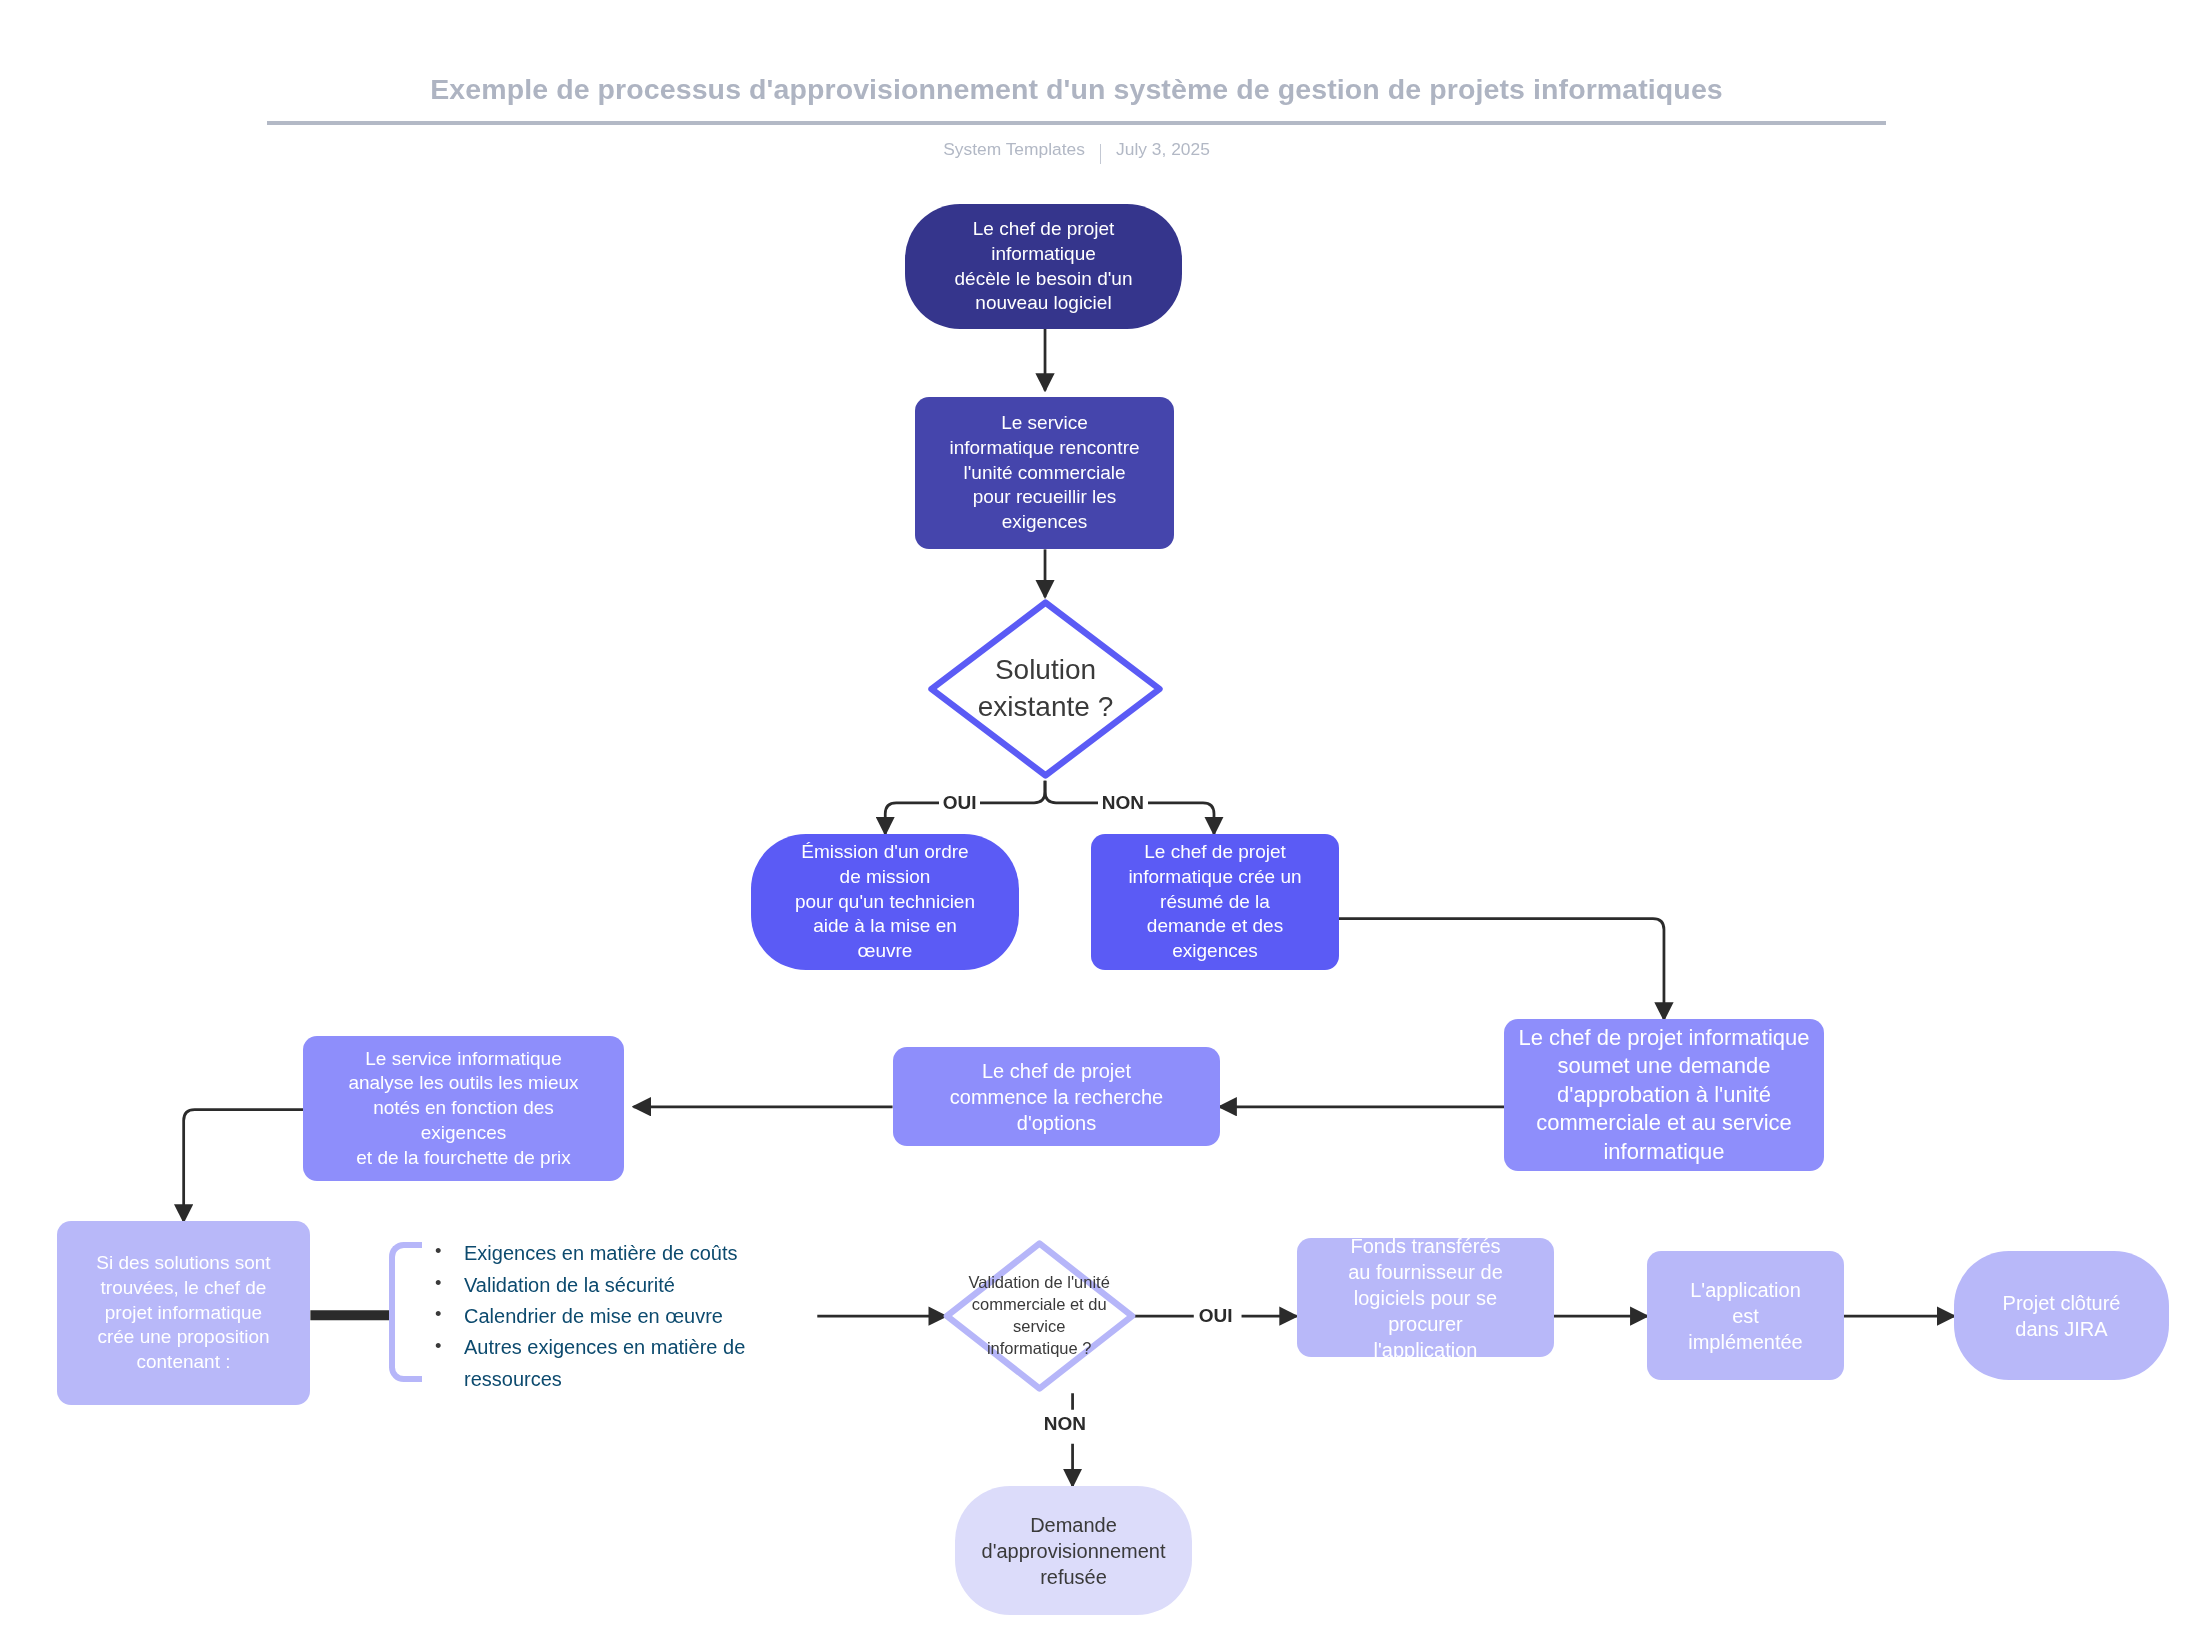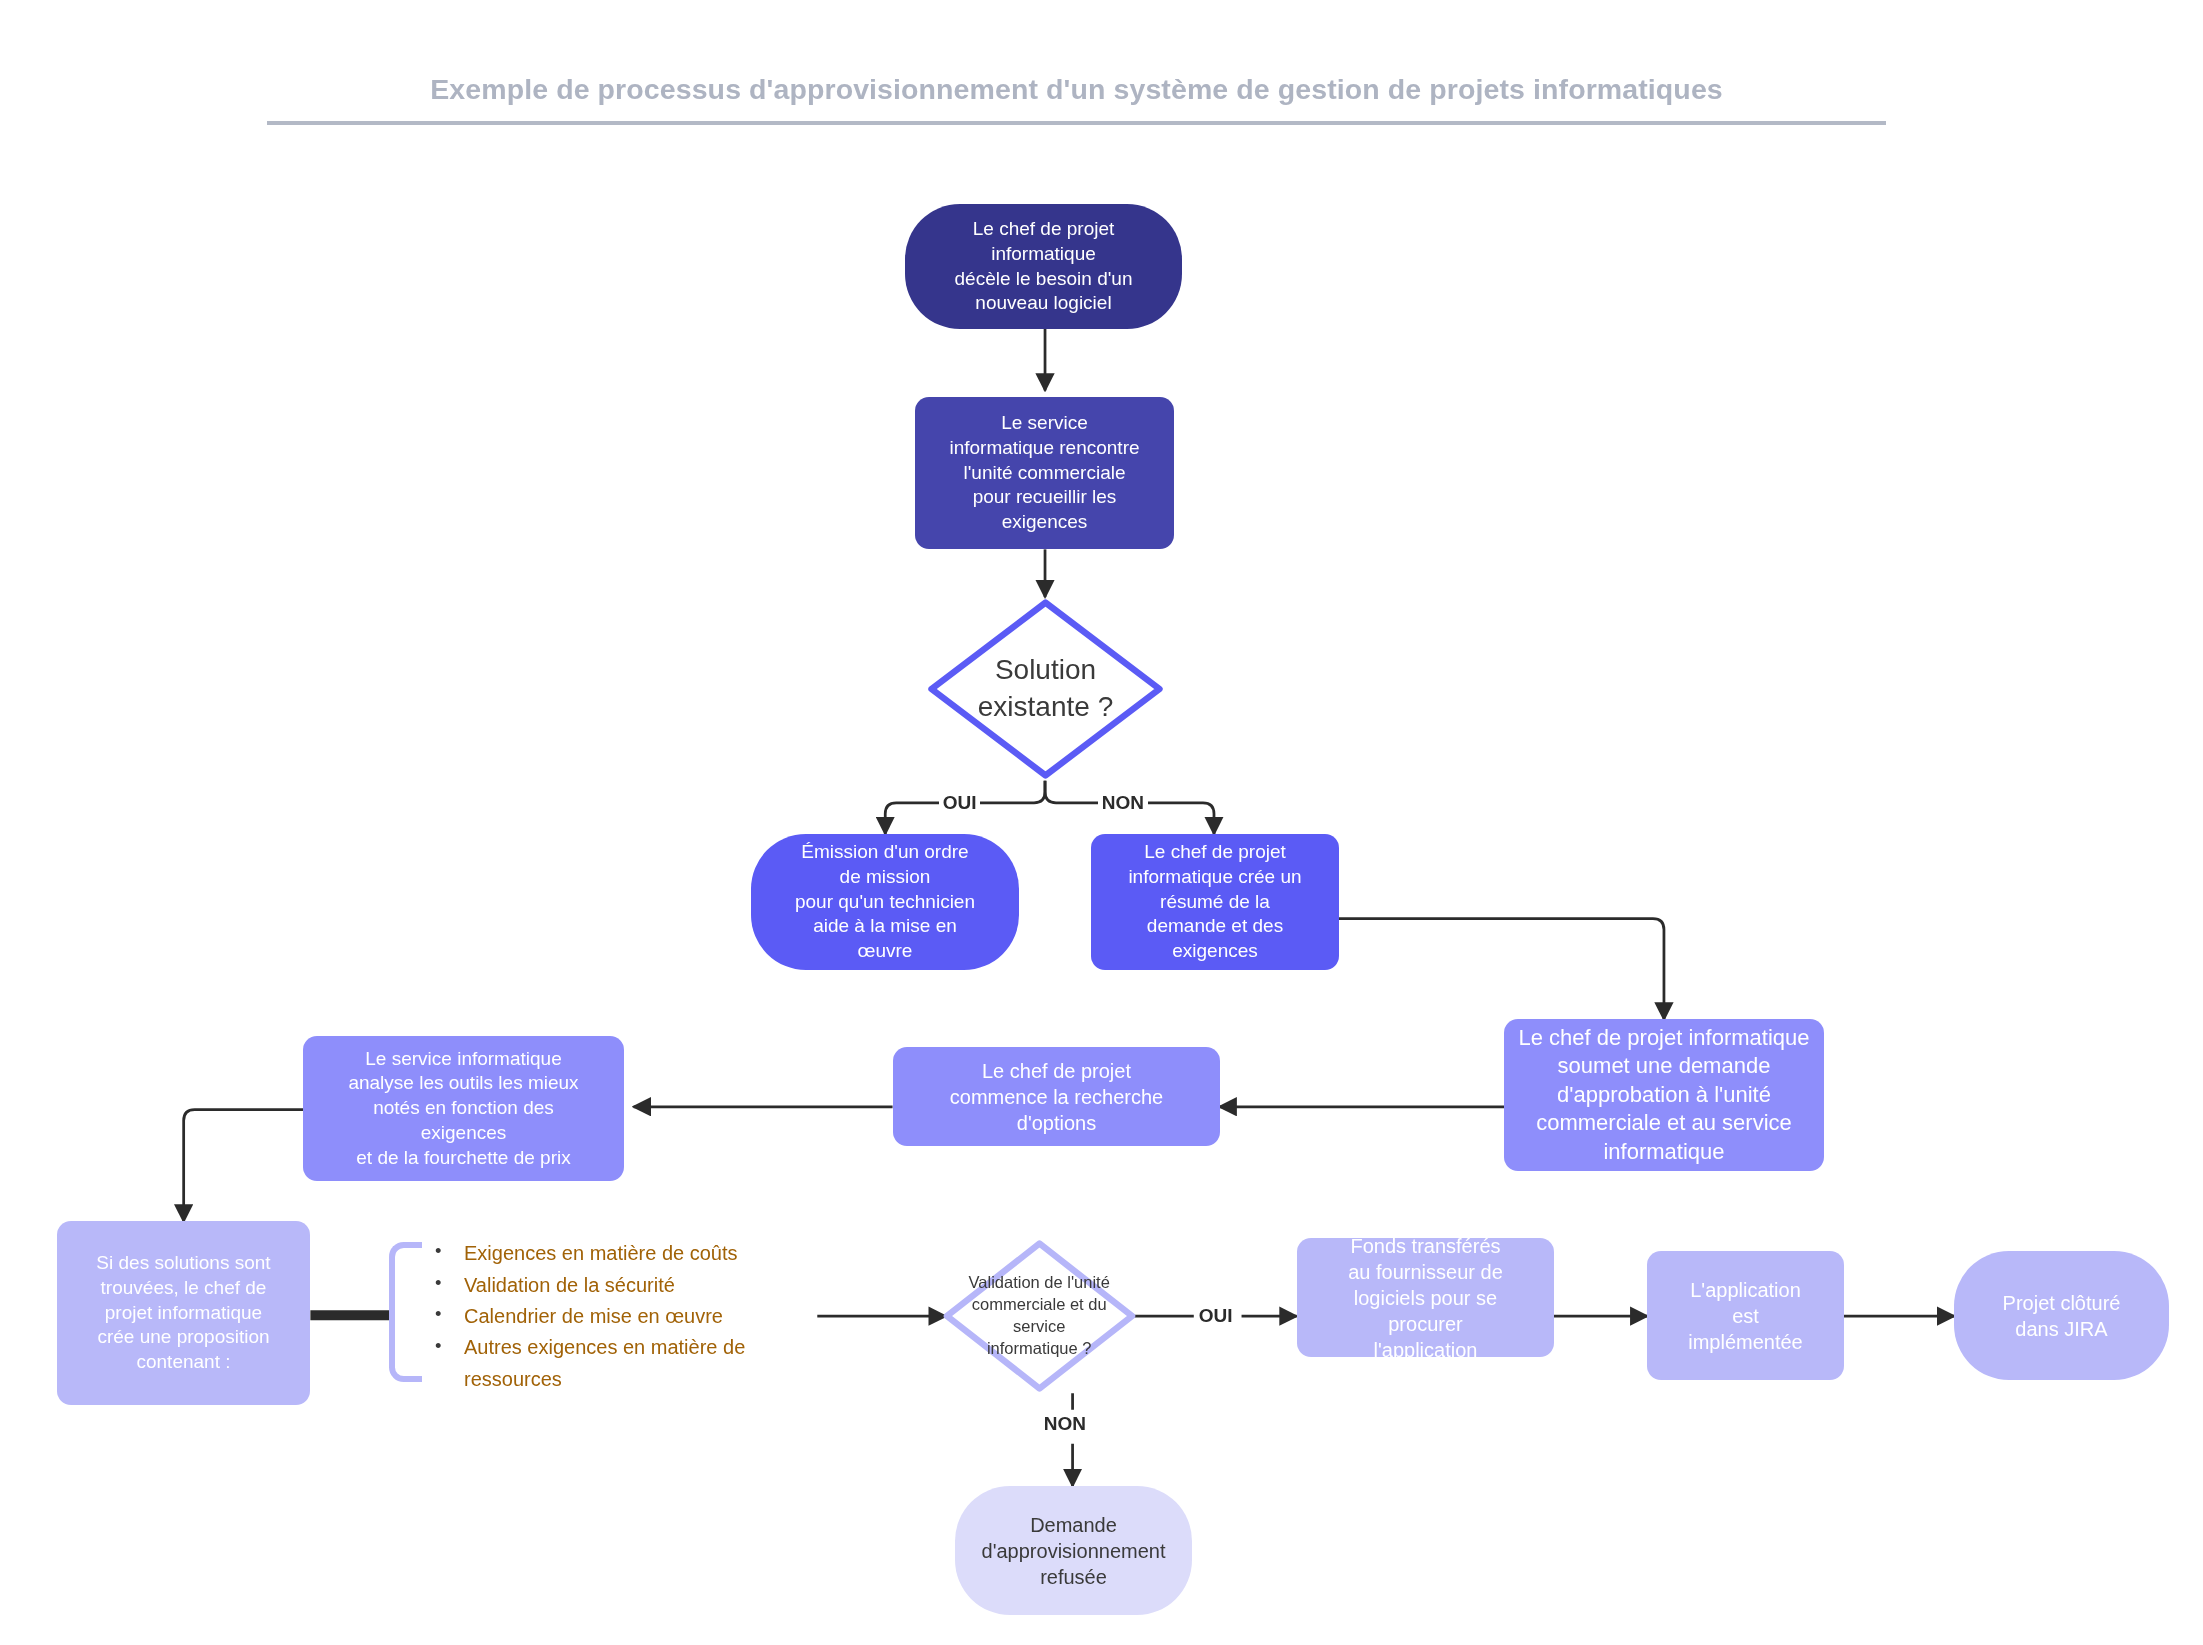--- a/index.html
+++ b/index.html
@@ -146,21 +146,21 @@
     box-sizing: border-box;
   }
   #bullet-list {
     position: absolute;
     left: 20px;
     top: -3.7px;
     margin: 0;
     padding: 0 0 0 55px;
     list-style: none;
     font-size: 20px;
-    color: #a16207;
+    color: #0c4a6e;
     line-height: 1.57;
     width: 395px;
   }
   #bullet-list li {
     position: relative;
     text-indent: 0;
   }
   #bullet-list li::before {
     content: "•";
     position: absolute;
@@ -184,20 +184,23 @@
     padding: 0 3.7px;
     white-space: nowrap;
   }
 </style>
 </head>
 <body>
 
 <div id="header">
   <div id="page-title">Exemple de processus d'approvisionnement d'un système de gestion de projets informatiques</div>
   <div id="title-rule"></div>
+  <div id="subtitle-row">
+    <span>System Templates</span><span class="sub-sep"></span><span>July 3, 2025</span>
+  </div>
 </div>
 
 <div id="canvas">
 
   <svg id="edges" viewBox="0 0 2399 1792" width="2203" height="1646">
     <defs>
       <marker id="ah" viewBox="0 0 10 10" refX="9" refY="5" markerWidth="7" markerHeight="7" orient="auto-start-reverse">
         <path d="M 0 0 L 10 5 L 0 10 z" fill="#2b2b2b"></path>
       </marker>
     </defs>

